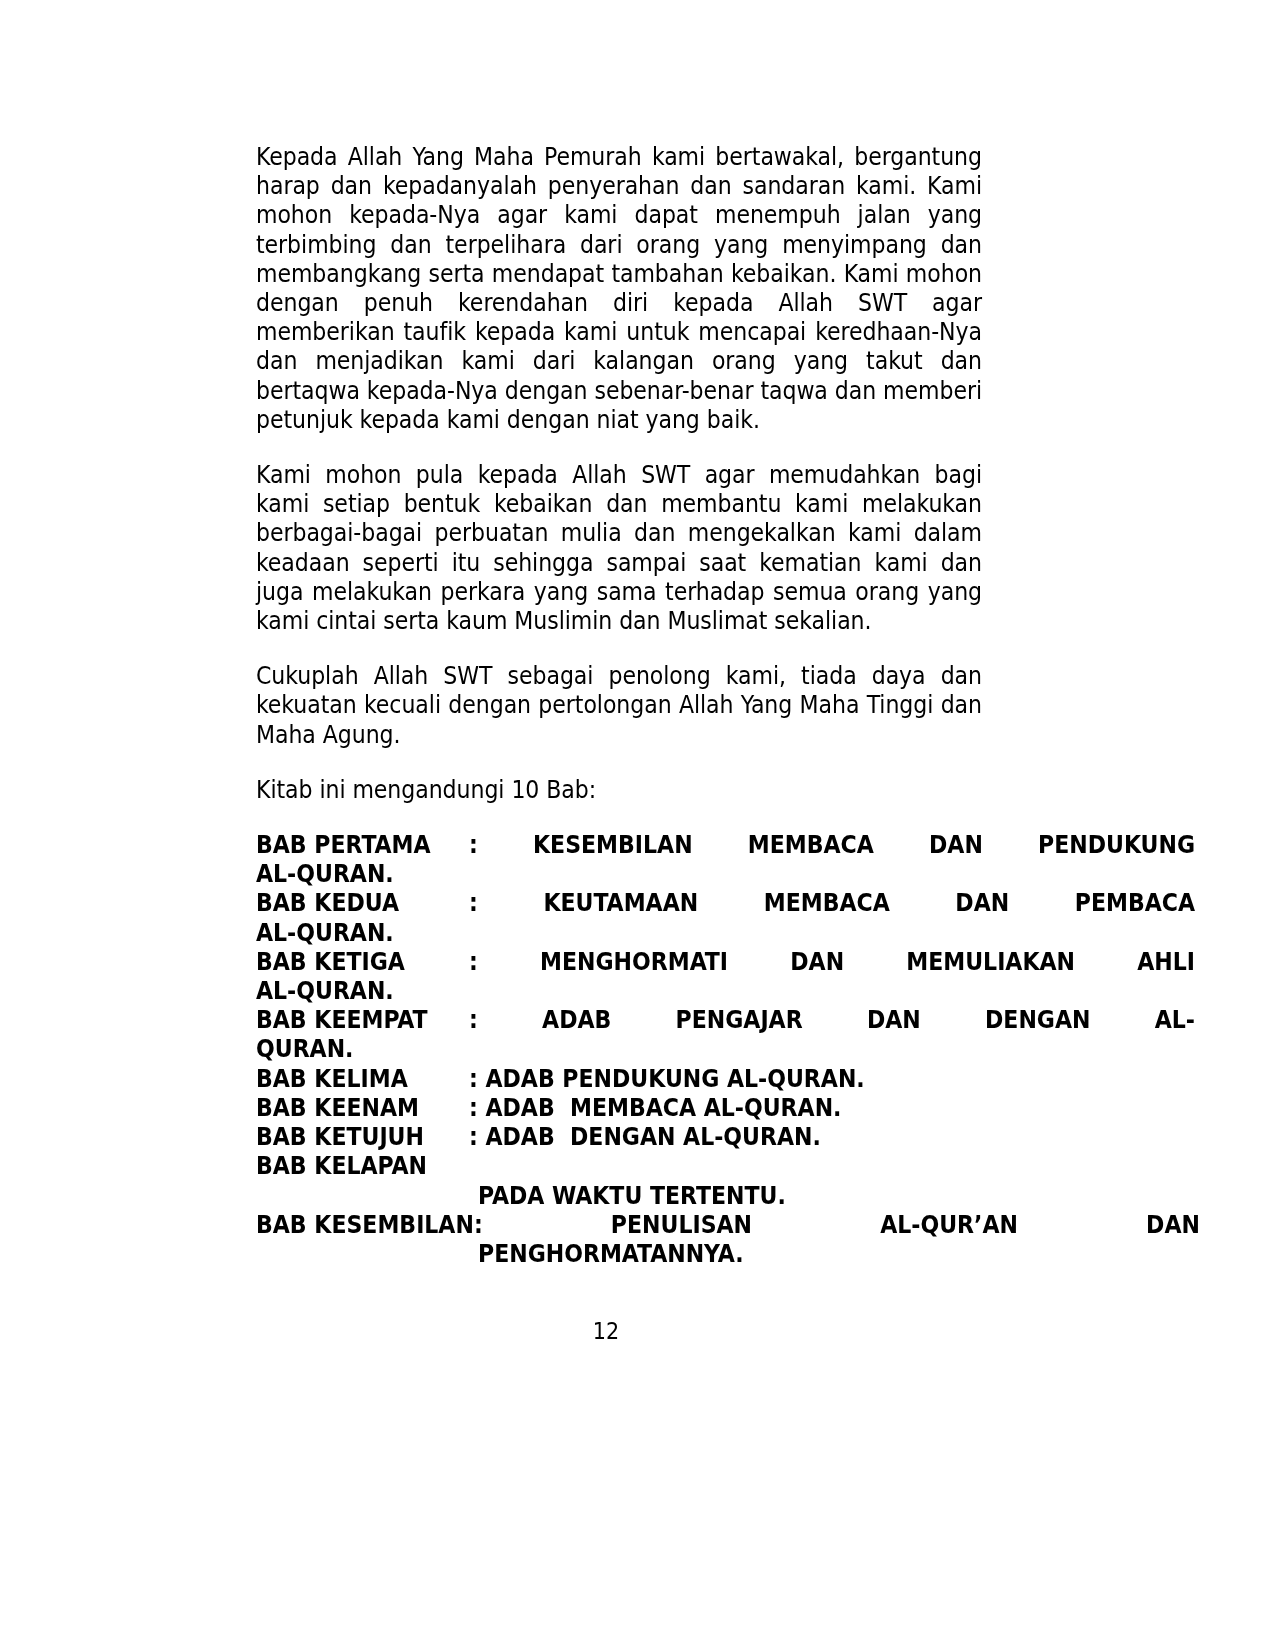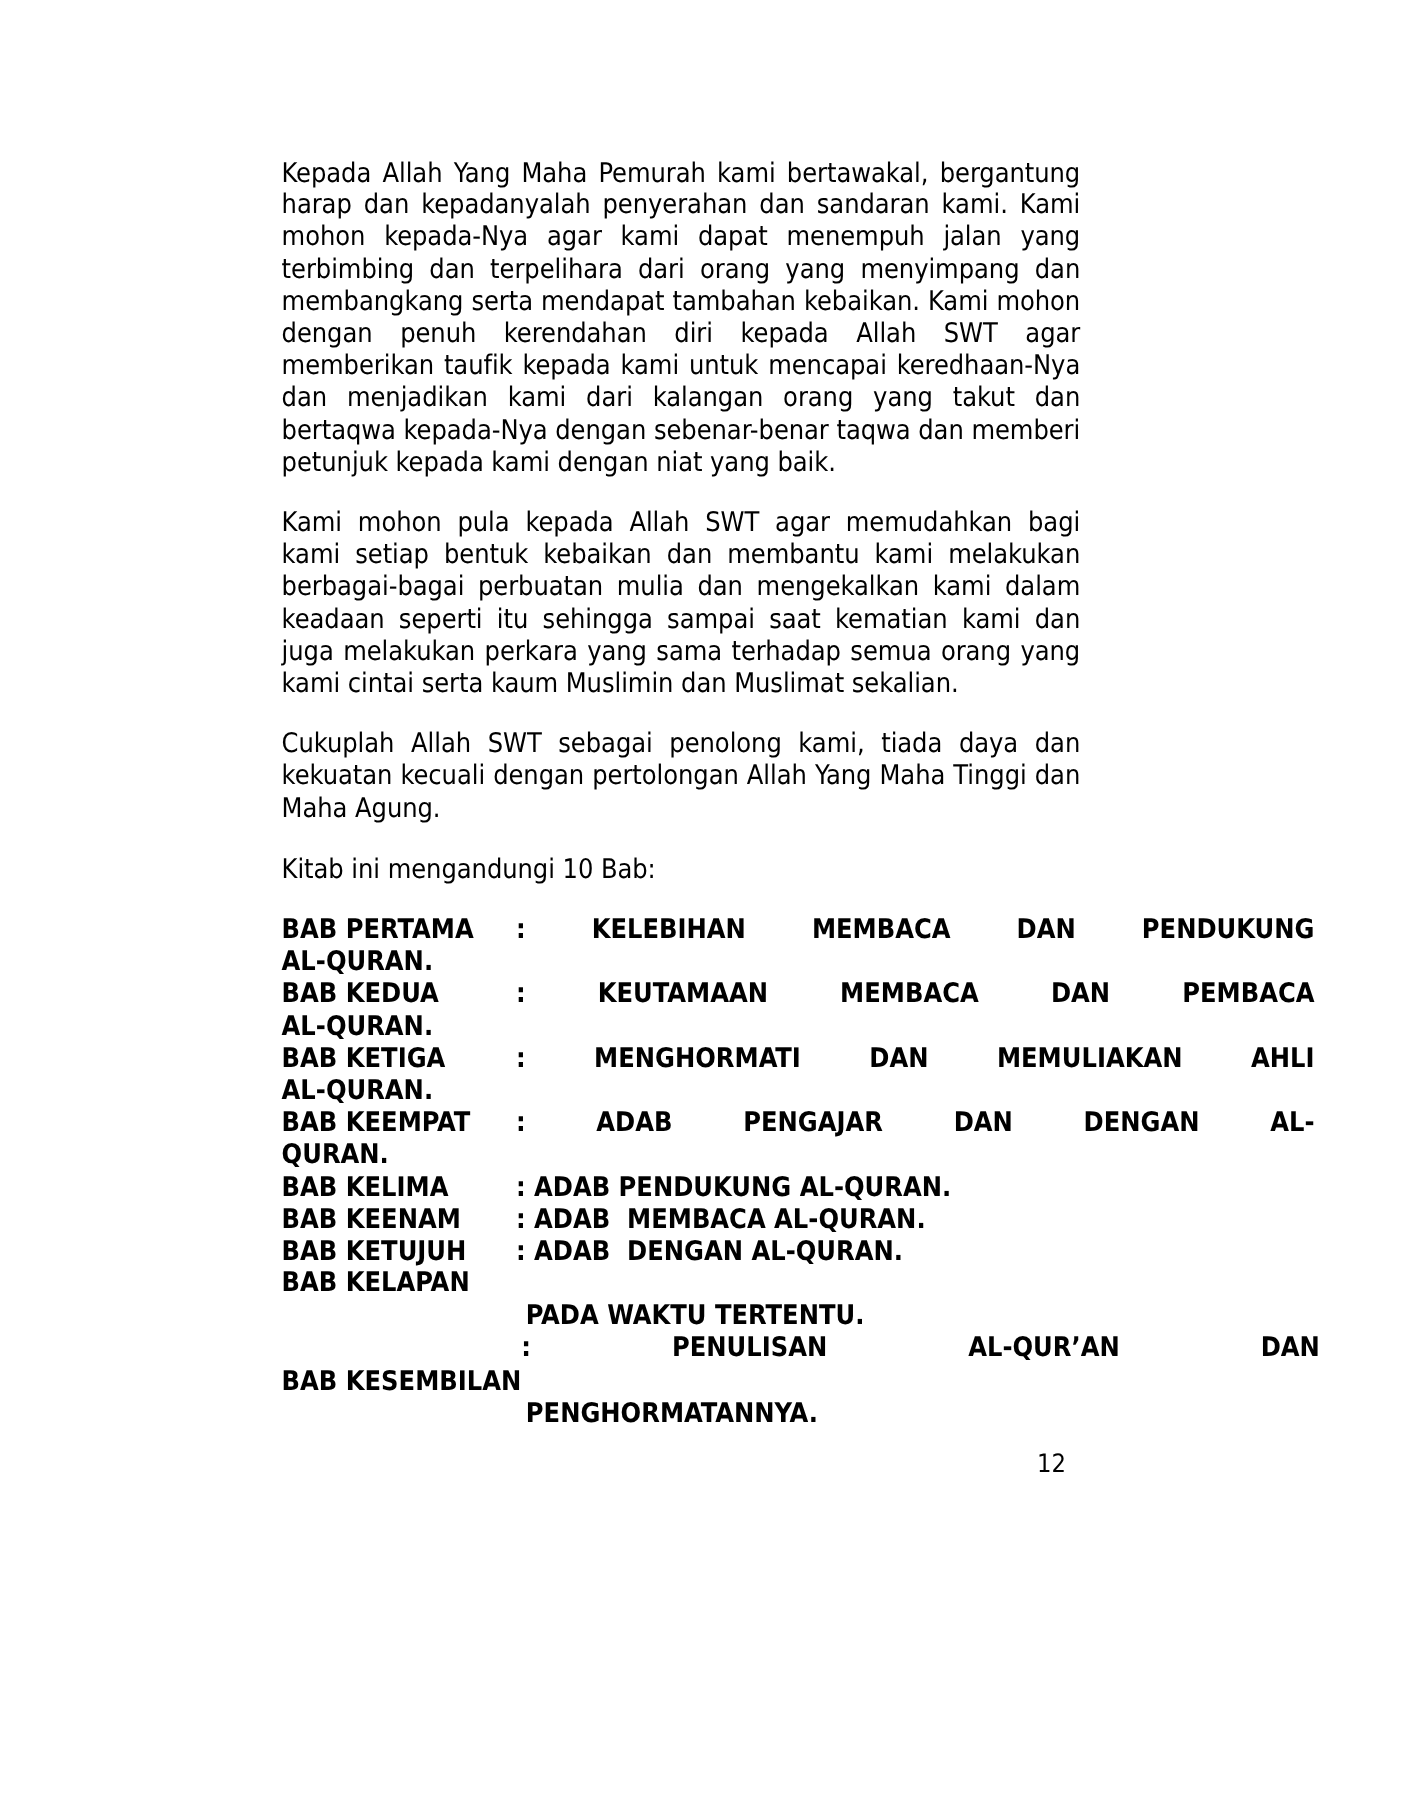--- a/index.html
+++ b/index.html
@@ -67,21 +67,20 @@
   .bab-label {
     flex: 0 0 auto;
     width: 213px;
     white-space: pre;
   }
 
   
   .bab-label.wide {
     width: auto;
     padding-right: 0;
-    margin-top: 31px;
   }
 
   .bab-desc {
     flex: 1 1 auto;
     white-space: pre-wrap;
   }
 
   .bab-cont {
     display: block;
     white-space: pre;
@@ -96,41 +95,41 @@
     display: flex;
     justify-content: space-between;
     width: 726px;
   }
 
   .page-number {
     position: absolute;
     left: 243px;
     top: 1318px;
     width: 726px;
-    text-align: right;
+    text-align: center;
     font-size: 23px;
     font-stretch: condensed;
   }
 </style>
 </head>
 <body>
 
 <div class="page">
   <div class="content">
 
     <p class="para">Kepada Allah Yang Maha Pemurah kami bertawakal, bergantung harap dan kepadanyalah penyerahan dan sandaran kami. Kami mohon kepada-Nya agar kami dapat menempuh jalan yang terbimbing dan terpelihara dari orang yang menyimpang dan membangkang serta mendapat tambahan kebaikan. Kami mohon dengan penuh kerendahan diri kepada Allah SWT agar memberikan taufik kepada kami untuk mencapai keredhaan-Nya dan menjadikan kami dari kalangan orang yang takut dan bertaqwa kepada-Nya dengan sebenar-benar taqwa dan memberi petunjuk kepada kami dengan niat yang baik.</p>
     <p class="para">Kami mohon pula kepada Allah SWT agar memudahkan bagi kami setiap bentuk kebaikan dan membantu kami melakukan berbagai-bagai perbuatan mulia dan mengekalkan kami dalam keadaan seperti itu sehingga sampai saat kematian kami dan juga melakukan perkara yang sama terhadap semua orang yang kami cintai serta kaum Muslimin dan Muslimat sekalian.</p>
     <p class="para">Cukuplah Allah SWT sebagai penolong kami, tiada daya dan kekuatan kecuali dengan pertolongan Allah Yang Maha Tinggi dan Maha Agung.</p>
     <p class="para para-last-flush">Kitab ini mengandungi 10 Bab:</p>
 
     <div class="bab-list">
         <div class="bab-row">
           <div class="bab-line">
             <span class="bab-label">BAB PERTAMA</span>
-            <span class="bab-desc"><span class="justify-line"><span>:</span><span>KELEBIHAN</span><span>MEMBACA</span><span>DAN</span><span>PENDUKUNG</span></span></span>
+            <span class="bab-desc"><span class="justify-line"><span>:</span><span>KESEMBILAN</span><span>MEMBACA</span><span>DAN</span><span>PENDUKUNG</span></span></span>
           </div>
           <div class="bab-cont margin">AL-QURAN.</div>
         </div>
         <div class="bab-row">
           <div class="bab-line">
             <span class="bab-label">BAB KEDUA</span>
             <span class="bab-desc"><span class="justify-line"><span>:</span><span>KEUTAMAAN</span><span>MEMBACA</span><span>DAN</span><span>PEMBACA</span></span></span>
           </div>
           <div class="bab-cont margin">AL-QURAN.</div>
         </div>

